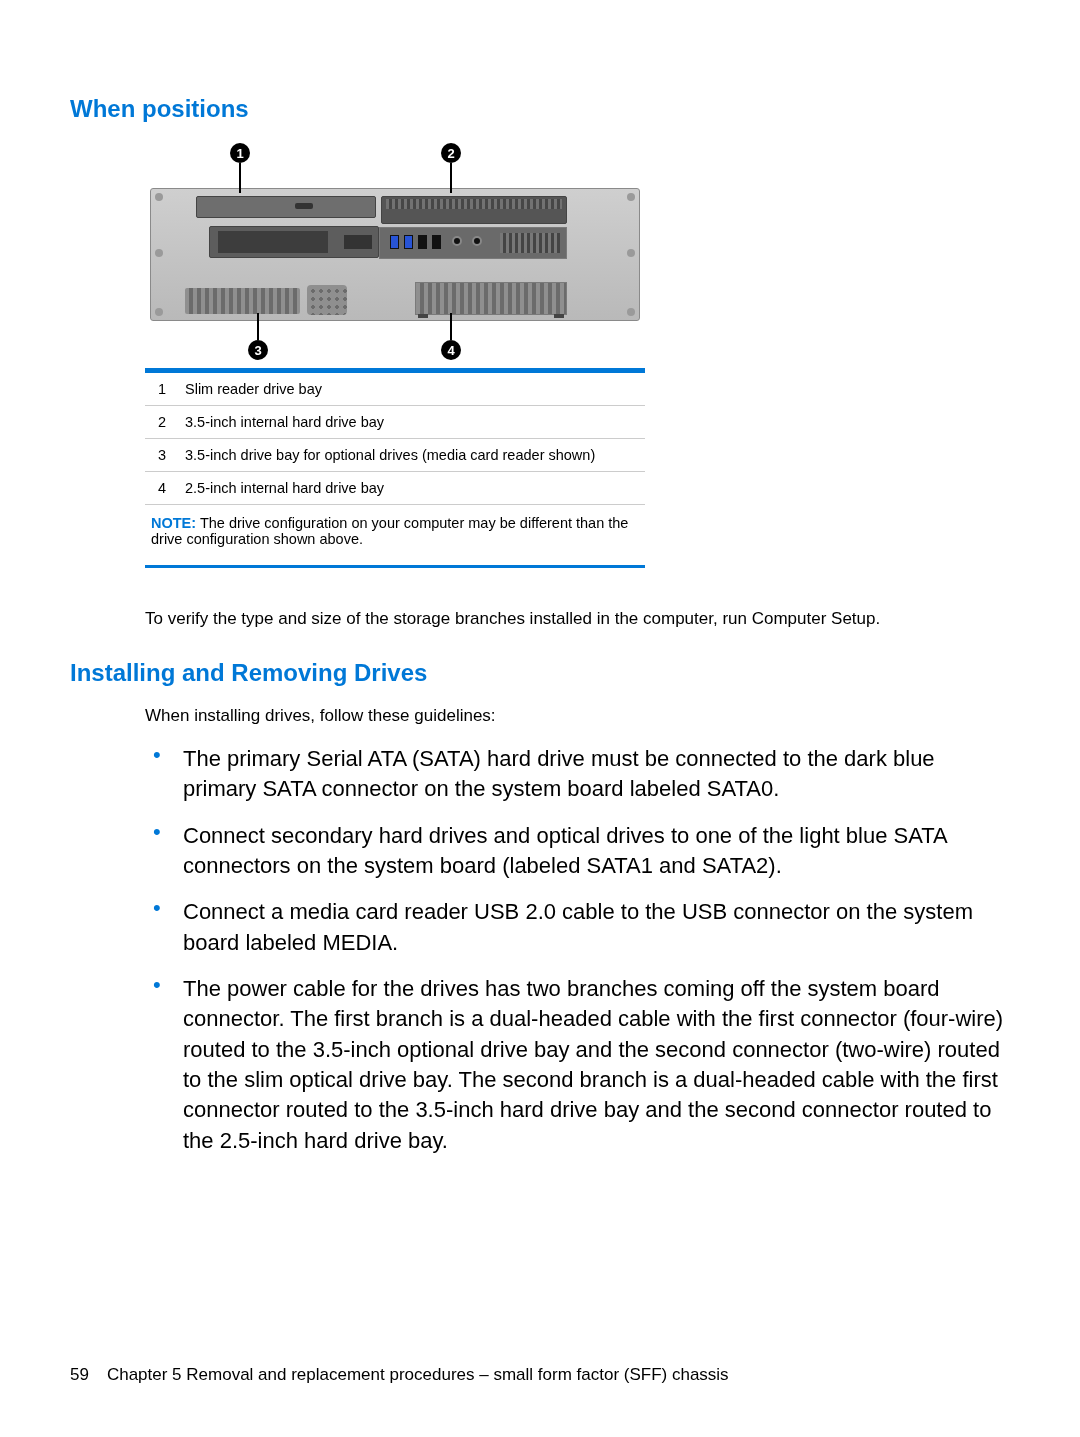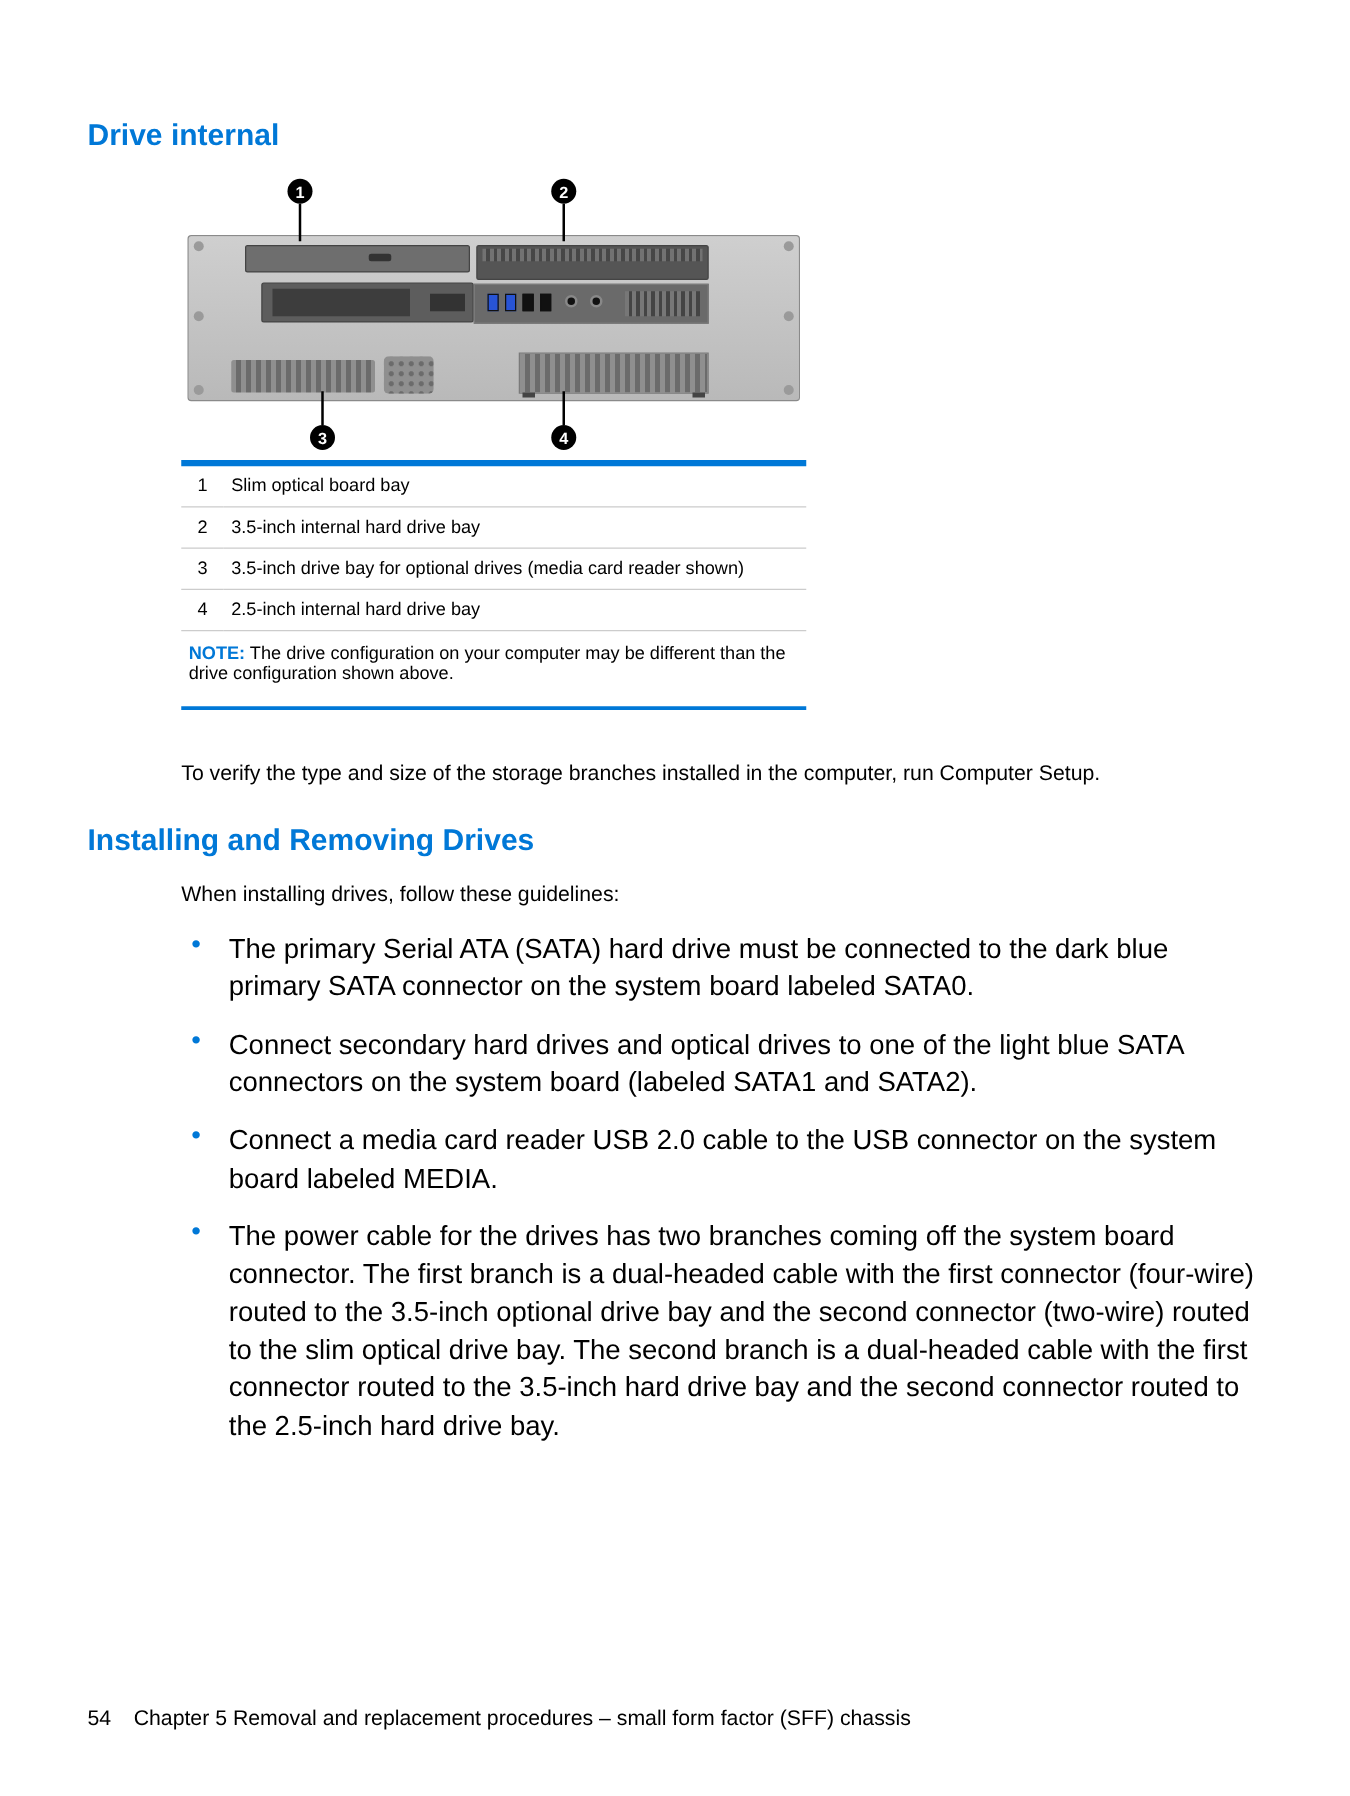--- a/index.html
+++ b/index.html
@@ -133,21 +133,21 @@
       position: absolute;
       left: 70px; right: 70px; bottom: 52px;
       font-size: 17px;
       display: flex;
     }
     .page-footer .pgnum { margin-right: 18px; }
   </style>
 </head>
 <body>
 
-<h2 class="heading1">Drive internal</h2>
+<h2 class="heading1">When positions</h2>
 
 <div class="figure-block">
   <div class="figure-image">
     <div class="callout-badge" style="left:85px; top:0;">1</div>
     <div class="callout-line-v" style="left:94px; top:20px; height:30px;"></div>
     <div class="callout-badge" style="left:296px; top:0;">2</div>
     <div class="callout-line-v" style="left:305px; top:20px; height:30px;"></div>
     <div class="callout-badge" style="left:103px; top:197px;">3</div>
     <div class="callout-line-v" style="left:112px; top:170px; height:27px;"></div>
     <div class="callout-badge" style="left:296px; top:197px;">4</div>
@@ -188,21 +188,21 @@
         <div class="feet" style="left:auto; right:2px;"></div>
       </div>
     </div>
   </div>
 
   <div class="figure-hr-top"></div>
   <table class="legend-table">
     <tbody>
         <tr>
       <td class="num">1</td>
-      <td>Slim optical board bay</td>
+      <td>Slim reader drive bay</td>
     </tr>
     <tr>
       <td class="num">2</td>
       <td>3.5-inch internal hard drive bay</td>
     </tr>
     <tr>
       <td class="num">3</td>
       <td>3.5-inch drive bay for optional drives (media card reader shown)</td>
     </tr>
     <tr>
@@ -227,15 +227,15 @@
 <p class="body-text tight">When installing drives, follow these guidelines:</p>
 
 <ul class="guidelines-list">
   <li>The primary Serial ATA (SATA) hard drive must be connected to the dark blue primary SATA connector on the system board labeled SATA0.</li>
   <li>Connect secondary hard drives and optical drives to one of the light blue SATA connectors on the system board (labeled SATA1 and SATA2).</li>
   <li>Connect a media card reader USB 2.0 cable to the USB connector on the system board labeled MEDIA.</li>
   <li>The power cable for the drives has two branches coming off the system board connector. The first branch is a dual-headed cable with the first connector (four-wire) routed to the 3.5-inch optional drive bay and the second connector (two-wire) routed to the slim optical drive bay. The second branch is a dual-headed cable with the first connector routed to the 3.5-inch hard drive bay and the second connector routed to the 2.5-inch hard drive bay.</li>
 </ul>
 
 <div class="page-footer">
-  <span class="pgnum">54</span>
+  <span class="pgnum">59</span>
   <span>Chapter 5   Removal and replacement procedures – small form factor (SFF) chassis</span>
 </div>
 
 </body></html>

